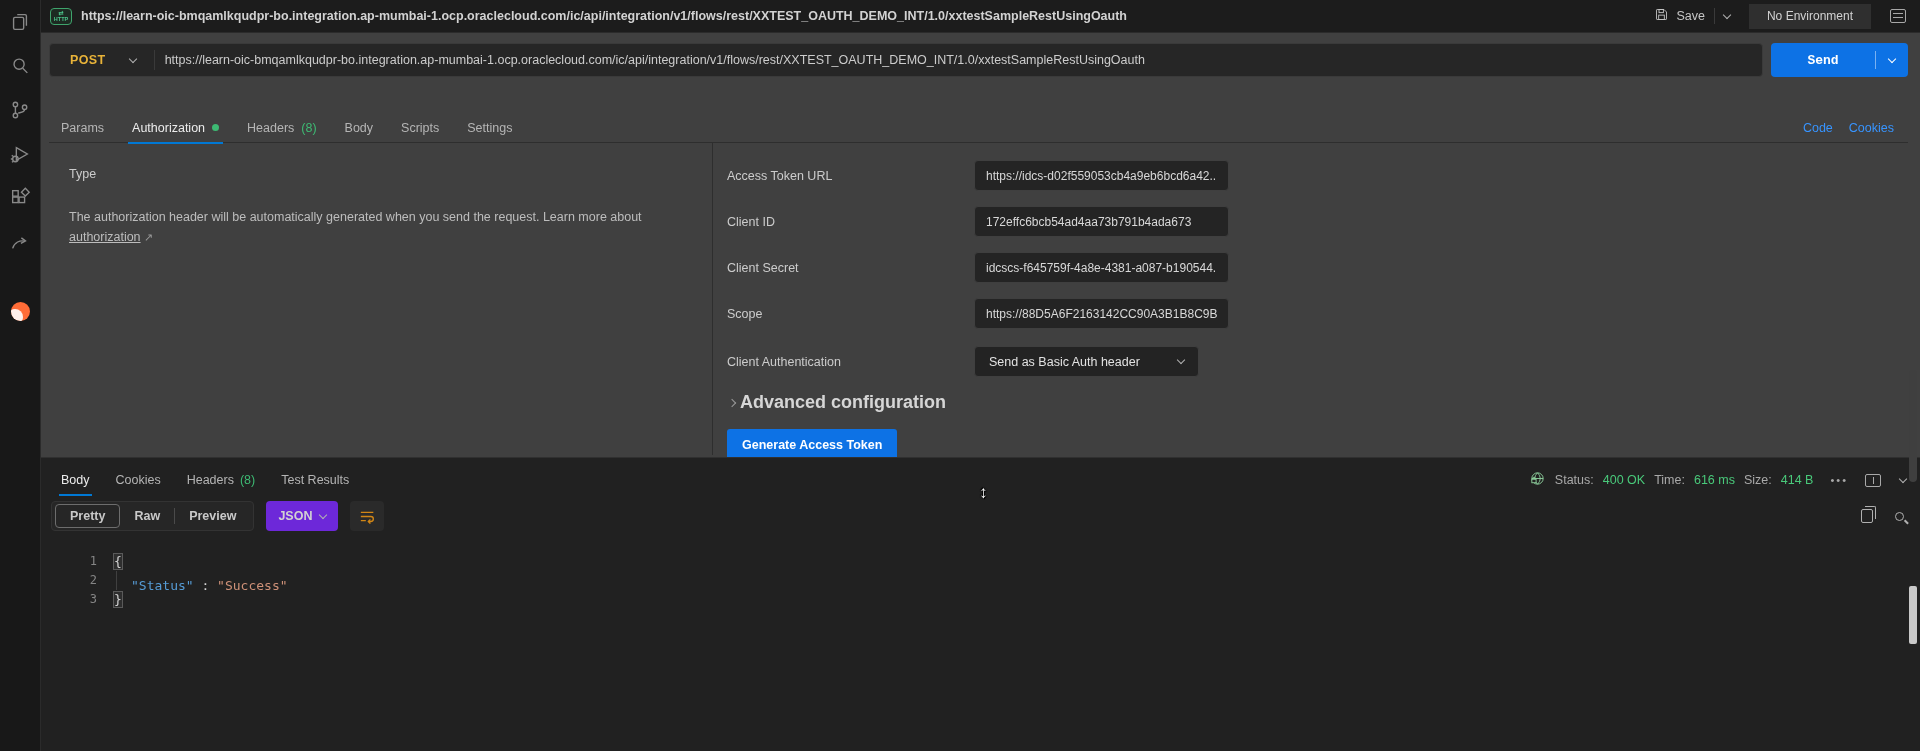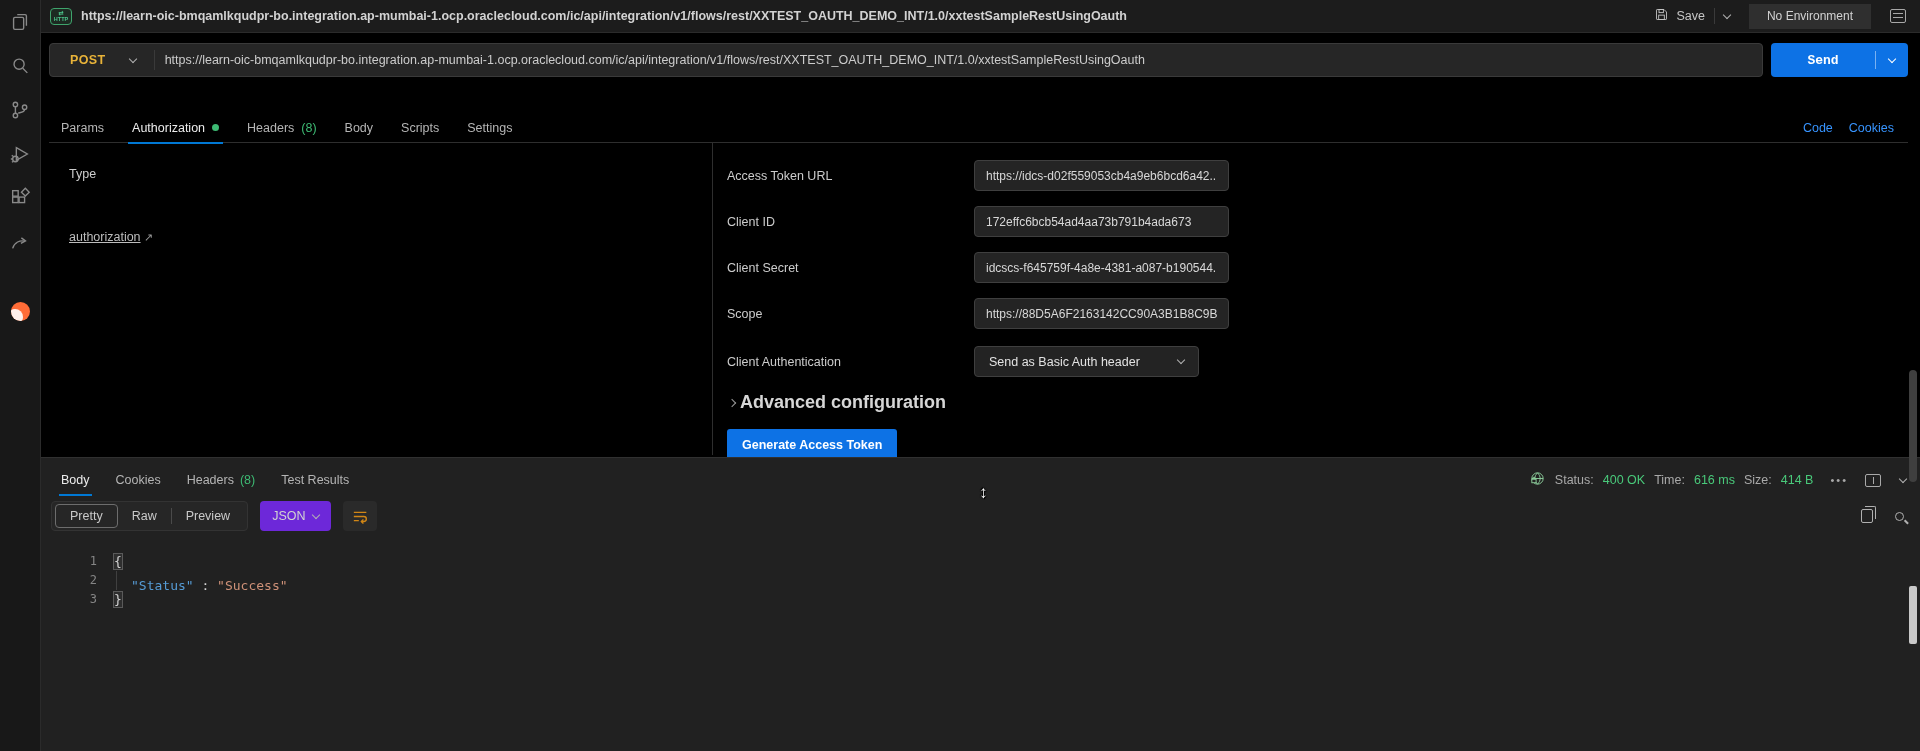--- a/index.html
+++ b/index.html
@@ -35,21 +35,21 @@
   .save-group { display:flex; align-items:center; gap:7px; color:#c6c6c6; font-size:12.5px; }
   .floppy svg { width:15px; height:15px; stroke:#c6c6c6; fill:none; stroke-width:1.4; }
   .v-div { width:1px; height:16px; background:#3a3a3a; }
   .chev { width:7px; height:7px; border-right:1.5px solid #b2b2b2; border-bottom:1.5px solid #b2b2b2; transform:rotate(45deg); margin-top:-3px; }
   .chev-sm { width:6px; height:6px; }
   .no-env-btn { margin-left:10px; height:25px; background:#2f2f2f; border:none; color:#d2d2d2; font-size:12px; padding:0 18px; font-family:inherit; }
   .env-icon { margin-left:10px; width:16px; height:14px; border:1px solid #a8a8a8; border-radius:2px; position:relative; }
   .env-icon::before { content:""; position:absolute; left:2px; right:2px; top:3px; height:1px; background:#a8a8a8; box-shadow:0 4px 0 #a8a8a8; }
 
   
-  .request-pane { height:424px; background:#000000; padding:10px 12px 0 8px; position:relative; }
+  .request-pane { height:424px; background:#404040; padding:10px 12px 0 8px; position:relative; }
   .url-row { display:flex; gap:8px; }
   .url-box { flex:1; height:34px; background:#262626; border:1px solid #3a3a3a; border-radius:4px; display:flex; align-items:center; }
   .method-label { color:#e8b339; font-weight:bold; font-size:12.5px; padding:0 24px 0 20px; letter-spacing:.4px; }
   .method-chev { margin-right:18px; }
   .url-input { flex:1; background:transparent; border:none; outline:none; color:#cccccc; font-size:12.5px; font-family:"Liberation Sans",sans-serif; padding:0 10px; }
   .send-btn { width:137px; height:34px; background:#0d72e5; border:none; border-radius:4px; color:#ffffff; display:flex; align-items:center; font-family:Liberation Mono, monospace; }
   .send-label { flex:1; text-align:center; font-size:13px; font-weight:bold; }
   .send-div { width:1px; height:18px; background:rgba(255,255,255,.45); }
   .send-chev-zone { width:32px; display:flex; align-items:center; justify-content:center; }
   .send-btn .chev { border-color:#ffffff; }
@@ -88,21 +88,21 @@
   .resp-tab.active { color:#ececec; }
   .resp-tab.active::after { content:""; position:absolute; left:8px; right:8px; bottom:0; height:2px; background:#0078d4; }
   .resp-right { margin-left:auto; display:flex; align-items:center; gap:9px; color:#a9a9a9; font-size:12.5px; }
   .stat-green { color:#49c97a; }
   .globe svg { width:17px; height:17px; stroke:#8fd19e; fill:none; stroke-width:1.3; }
   .mini-split { width:16px; height:13px; border:1px solid #a9a9a9; border-radius:2px; position:relative; margin-left:8px; }
   .mini-split::after { content:""; position:absolute; left:50%; top:2px; bottom:2px; width:1px; background:#a9a9a9; }
   .resp-right .chev { margin-left:10px; }
   .dots3 { letter-spacing:2px; font-size:11px; margin-left:8px; }
 
-  .resp-toolbar { margin-top:4px; display:flex; align-items:center; gap:12px; padding:0 16px 0 10px; height:32px; }
+  .resp-toolbar { margin-top:4px; display:flex; align-items:center; gap:12px; padding:0 16px 0 10px; height:32px;font-weight:bold; }
   .view-group { display:flex; align-items:center; background:#262626; border:1px solid #333333; border-radius:4px; height:30px; padding:0 3px; }
   .view-mode { padding:0 14px; height:24px; display:flex; align-items:center; font-size:12.5px; color:#c9c9c9; }
   .view-mode.active { border:1px solid #6d6d6d; border-radius:4px; }
   .vg-div { width:1px; height:16px; background:#4a4a4a; }
   .json-select { background:#6d28d9; border-radius:4px; height:30px; padding:0 12px; display:flex; align-items:center; gap:8px; font-size:12.5px; color:#d2d2d2; }
   .wrap-btn { background:#2a2a2a; border-radius:4px; height:30px; width:34px; display:flex; align-items:center; justify-content:center; }
   .wrap-btn svg { width:17px; height:15px; stroke:#d18616; fill:none; stroke-width:1.6; }
   .toolbar-right { margin-left:auto; display:flex; align-items:center; gap:22px; color:#b0b0b0; }
   .copy-icon { width:12px; height:14px; border:1.3px solid #b0b0b0; border-radius:2px; position:relative; }
   .copy-icon::after { content:""; position:absolute; left:3px; top:-4px; width:10px; height:12px; border-top:1.3px solid #b0b0b0; border-right:1.3px solid #b0b0b0; border-radius:0 2px 0 0; }
@@ -240,20 +240,21 @@
           <span>Cookies</span>
         </div>
       </div>
 
       <div class="auth-split">
         <div class="auth-left">
           <div class="type-row">
             <span class="type-label">Type</span>
           </div>
           <div class="helper">
+            <span>The authorization header will be automatically generated when you send the request. Learn more about</span>
             <br>
             <span class="auth-link">authorization</span>
             <span class="ext-arrow">↗</span>
           </div>
         </div>
 
         <div class="auth-right">
           <div class="field-row">
             <span class="field-label">Access Token URL</span>
             <input class="field-input" type="text" value="https://idcs-d02f559053cb4a9eb6bcd6a42..." style="">

